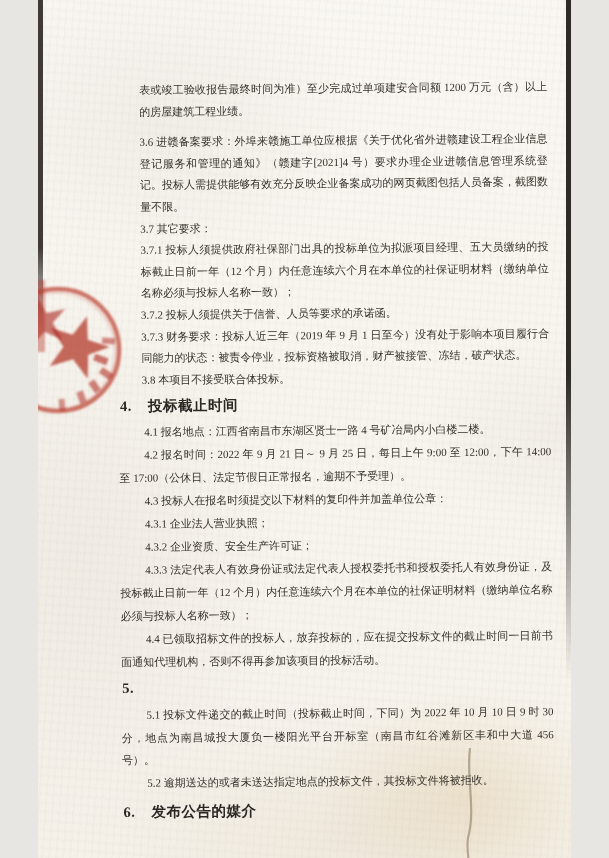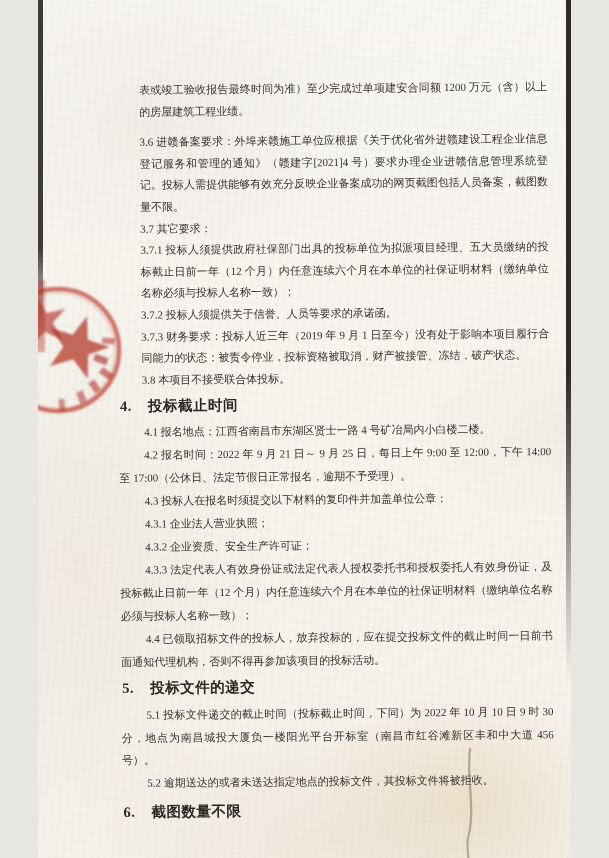--- a/index.html
+++ b/index.html
@@ -118,27 +118,26 @@
       <p class="ind">4.2 报名时间：2022 年 9 月 21 日～ 9 月 25 日，每日上午 9:00 至 12:00，下午 14:00 至 17:00（公休日、法定节假日正常报名，逾期不予受理）。</p>
       <p class="ind">4.3 投标人在报名时须提交以下材料的复印件并加盖单位公章：</p>
       <p class="ind">4.3.1 企业法人营业执照；</p>
       <p class="ind">4.3.2 企业资质、安全生产许可证；</p>
       <p class="ind">4.3.3 法定代表人有效身份证或法定代表人授权委托书和授权委托人有效身份证，及投标截止日前一年（12 个月）内任意连续六个月在本单位的社保证明材料（缴纳单位名称必须与投标人名称一致）；</p>
       <p class="ind">4.4 已领取招标文件的投标人，放弃投标的，应在提交投标文件的截止时间一日前书面通知代理机构，否则不得再参加该项目的投标活动。</p>
     </div>
 
     <div class="h h5">
       <span class="hnum">5.</span>
-      <span class="htxt">投标文件的递交</span>
     </div>
 
     <div class="sec45 sec5">
       <p class="ind">5.1 投标文件递交的截止时间（投标截止时间，下同）为 2022 年 10 月 10 日 9 时 30 分，地点为南昌城投大厦负一楼阳光平台开标室（南昌市红谷滩新区丰和中大道 456 号）。</p>
       <p class="ind">5.2 逾期送达的或者未送达指定地点的投标文件，其投标文件将被拒收。</p>
     </div>
 
     <div class="h h6">
       <span class="hnum">6.</span>
-      <span class="htxt">截图数量不限</span>
+      <span class="htxt">发布公告的媒介</span>
     </div>
 
   </div>
 </div>
 
 </body></html>

